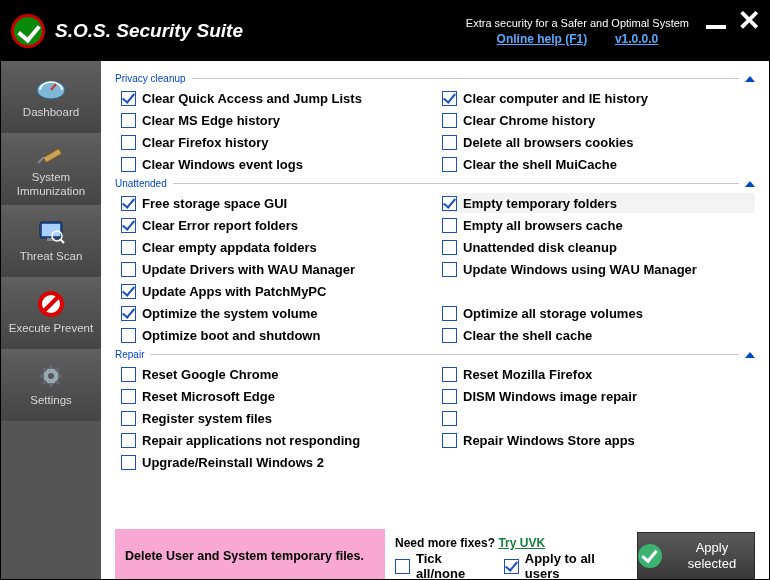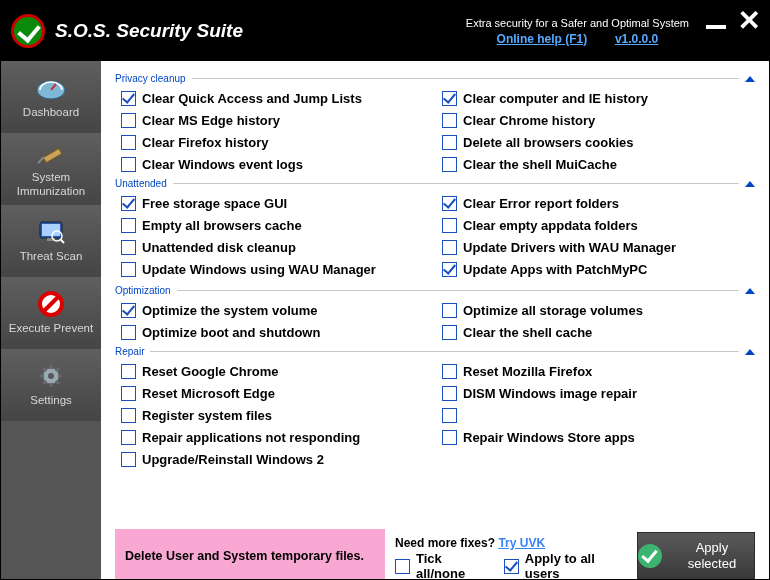--- a/index.html
+++ b/index.html
@@ -194,21 +194,21 @@
     height: 54px;
     display: flex;
     align-items: center;
   }
   .footer-mid {
     flex: 1;
     font-size: 12px;
     text-align: left;
   }
   .footer-mid .prompt { margin-bottom: 6px; font-weight: bold;}
-  .footer-mid a { color: #3b82f6; text-decoration: underline; font-weight: bold;}
+  .footer-mid a { color: #15803d; text-decoration: underline; font-weight: bold;}
   .footer-checks { display: flex; gap: 14px; align-items: center; font-weight: bold;}
   .apply-btn {
     background: linear-gradient(#5a5a5a,#383838);
     color: #fff;
     width: 118px;
     height: 48px;
     display: flex;
     align-items: center;
     gap: 8px;
     justify-content: center;
@@ -354,20 +354,24 @@
           <div class="group-header">
             <span>Unattended</span>
             <div class="line"></div>
             <div class="collapse-caret"></div>
           </div>
           <div class="check-grid">
             <div class="check-row">
               <div class="cb checked"></div>
               <span>Free storage space GUI</span>
             </div>
+            <div class="check-row highlight">
+              <div class="cb checked"></div>
+              <span>Empty temporary folders</span>
+            </div>
             <div class="check-row">
               <div class="cb checked"></div>
               <span>Clear Error report folders</span>
             </div>
             <div class="check-row">
               <div class="cb"></div>
               <span>Empty all browsers cache</span>
             </div>
             <div class="check-row">
               <div class="cb"></div>
@@ -386,25 +390,20 @@
               <span>Update Windows using WAU Manager</span>
             </div>
             <div class="check-row">
               <div class="cb checked"></div>
               <span>Update Apps with PatchMyPC</span>
             </div>
             <div></div>
           </div>
         </div>
         <div class="group">
-          <div class="group-header">
-            <span>Optimization</span>
-            <div class="line"></div>
-            <div class="collapse-caret"></div>
-          </div>
           <div class="check-grid">
             <div class="check-row">
               <div class="cb checked"></div>
               <span>Optimize the system volume</span>
             </div>
             <div class="check-row">
               <div class="cb"></div>
               <span>Optimize all storage volumes</span>
             </div>
             <div class="check-row">

